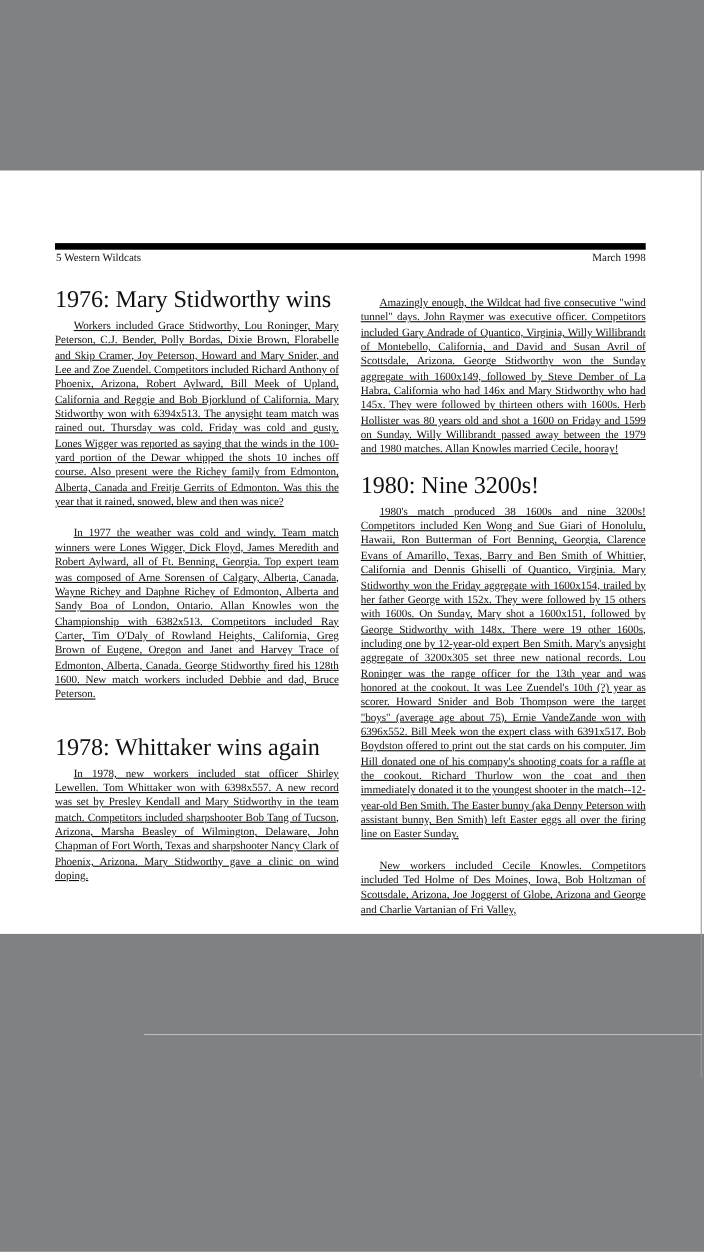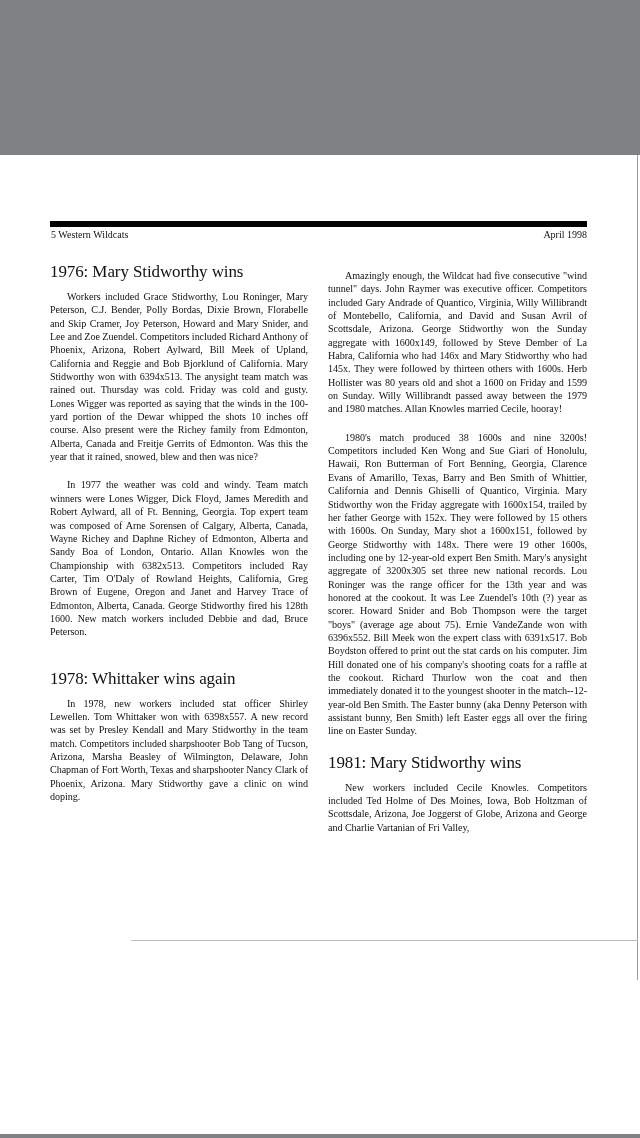--- a/index.html
+++ b/index.html
@@ -5,21 +5,21 @@
   html, body { margin: 0; padding: 0; }
   body {
     width: 640px; height: 1138px;
     background: #808183;
     position: relative; overflow: hidden;
     font-family: "Liberation Serif", "DejaVu Serif", serif;
     color: #111;
   }
   .page {
     position: absolute; left: 0; top: 155px;
-    width: 640px; height: 979px;
+    width: 640px; height: 694px;
     background: #ffffff;
   }
   .right-edge-line {
     position: absolute; left: 637px; top: 0; width: 1px; height: 825px;
     background: #9a9a9a;
   }
   .header-rule {
     position: absolute; left: 50px; top: 66px; width: 537px; height: 6px;
     background: #000;
   }
@@ -29,69 +29,70 @@
   .rh-left { left: 51px; }
   .rh-right { right: 53px; }
   .col {
     position: absolute; top: 107px;
   }
   .col-left { left: 50px; width: 258px; }
   .col-right { left: 328px; width: 259px; top: 114px; }
   h2 {
     font-family: "Liberation Serif", "DejaVu Serif", serif;
     font-weight: normal;
-    font-size: 17px;
+    font-size: 22px;
     line-height: 20px;
     margin: 0 0 8px 0;
     letter-spacing: -0.1px;
   }
   p {
     margin: 0;
     font-size: 10.1px;
     line-height: 13.35px;
     text-align: justify;
     text-indent: 17px;
     letter-spacing: -0.05px;
+    text-decoration: underline;
   }
   .sec { margin-bottom: 15px; }
   .bottom-rule {
     position: absolute; left: 131px; top: 785px; width: 507px; height: 1px;
     background: #bdbdbd;
   }
 </style>
 </head>
 <body>
 
 <div class="page">
   <div class="right-edge-line"></div>
   <div class="header-rule"></div>
   <div class="running-head rh-left">5 Western Wildcats</div>
-  <div class="running-head rh-right">April 1998</div>
+  <div class="running-head rh-right">March 1998</div>
 
   <div class="col col-left">
     <div class="sec">
       <h2>1976: Mary Stidworthy wins</h2>
       <p>Workers included Grace Stidworthy, Lou Roninger, Mary Peterson, C.J. Bender, Polly Bordas, Dixie Brown, Florabelle and Skip Cramer, Joy Peterson, Howard and Mary Snider, and Lee and Zoe Zuendel.  Competitors included Richard Anthony of Phoenix, Arizona, Robert Aylward, Bill Meek of Upland, California and Reggie and Bob Bjorklund of California.  Mary Stidworthy won with 6394x513.  The anysight team match was rained out. Thursday was cold.  Friday was cold and gusty.  Lones Wigger was reported as saying that the winds in the 100-yard portion of the Dewar whipped the shots 10 inches off course.  Also present were the Richey family from Edmonton, Alberta, Canada and Freitje Gerrits of Edmonton. Was this the year that it rained, snowed, blew and then was nice?</p>
     </div>
     <div class="sec" style="margin-bottom:30px">
       <p>In 1977 the weather was cold and windy.  Team match winners were Lones Wigger, Dick Floyd, James Meredith and Robert Aylward, all of Ft. Benning, Georgia.  Top expert team was composed of Arne Sorensen of Calgary, Alberta, Canada, Wayne Richey and Daphne Richey of Edmonton, Alberta and Sandy Boa of London, Ontario.  Allan Knowles won the Championship with 6382x513. Competitors included Ray Carter, Tim O'Daly of Rowland Heights, California, Greg Brown of Eugene, Oregon and Janet and Harvey Trace of Edmonton, Alberta, Canada.  George Stidworthy fired his 128th 1600.  New match workers included Debbie and dad, Bruce Peterson.</p>
     </div>
     <div class="sec" style="margin-bottom:0">
       <h2>1978: Whittaker wins again</h2>
       <p>In 1978, new workers included stat officer Shirley Lewellen.  Tom Whittaker won with 6398x557.  A new record was set by Presley Kendall and Mary Stidworthy in the team match.  Competitors included sharpshooter Bob Tang of Tucson, Arizona, Marsha Beasley of Wilmington, Delaware, John Chapman of Fort Worth, Texas and sharpshooter Nancy Clark of Phoenix, Arizona.  Mary Stidworthy gave a clinic on wind doping.</p>
     </div>
   </div>
 
   <div class="col col-right">
     <div class="sec">
       <p>Amazingly enough, the Wildcat had five consecutive "wind tunnel" days.  John Raymer was executive officer. Competitors included Gary Andrade of Quantico, Virginia, Willy Willibrandt of Montebello, California, and David and Susan Avril of Scottsdale, Arizona.  George Stidworthy won the Sunday aggregate with 1600x149, followed by Steve Dember of La Habra, California who had 146x and Mary Stidworthy who had 145x.  They were followed by thirteen others with 1600s.  Herb Hollister was 80 years old and shot a 1600 on Friday and 1599 on Sunday.  Willy Willibrandt passed away between the 1979 and 1980 matches.  Allan Knowles married Cecile, hooray!</p>
     </div>
     <div class="sec">
+      <h2>1980: Nine 3200s!</h2>
       <p>1980's match produced 38 1600s and nine 3200s! Competitors included Ken Wong and Sue Giari of Honolulu, Hawaii, Ron Butterman of Fort Benning, Georgia, Clarence Evans of Amarillo, Texas, Barry and Ben Smith of Whittier, California and Dennis Ghiselli of Quantico, Virginia.  Mary Stidworthy won the Friday aggregate with 1600x154, trailed by her father George with 152x.  They were followed by 15 others with 1600s. On Sunday, Mary shot a 1600x151, followed by George Stidworthy with 148x.  There were 19 other 1600s, including one by 12-year-old expert Ben Smith.  Mary's anysight aggregate of 3200x305 set three new national records.  Lou Roninger was the range officer for the 13th year and was honored at the cookout.  It was Lee Zuendel's 10th (?) year as scorer.  Howard Snider and Bob Thompson were the target "boys" (average age about 75).  Ernie VandeZande won with 6396x552.  Bill Meek won the expert class with 6391x517.  Bob Boydston offered to print out the stat cards on his computer.  Jim Hill donated one of his company's shooting coats for a raffle at the cookout.  Richard Thurlow won the coat and then immediately donated it to the youngest shooter in the match--12-year-old Ben Smith.  The Easter bunny (aka Denny Peterson with assistant bunny, Ben Smith) left Easter eggs all over the firing line on Easter Sunday.</p>
     </div>
     <div class="sec">
-      <h2>1981: Mary Stidworthy wins</h2>
       <p>New workers included Cecile Knowles.  Competitors included Ted Holme of Des Moines, Iowa, Bob Holtzman of Scottsdale, Arizona, Joe Joggerst of Globe, Arizona and George and Charlie Vartanian of Fri Valley,</p>
     </div>
   </div>
 
   <div class="bottom-rule"></div>
 </div>
 
 </body></html>

